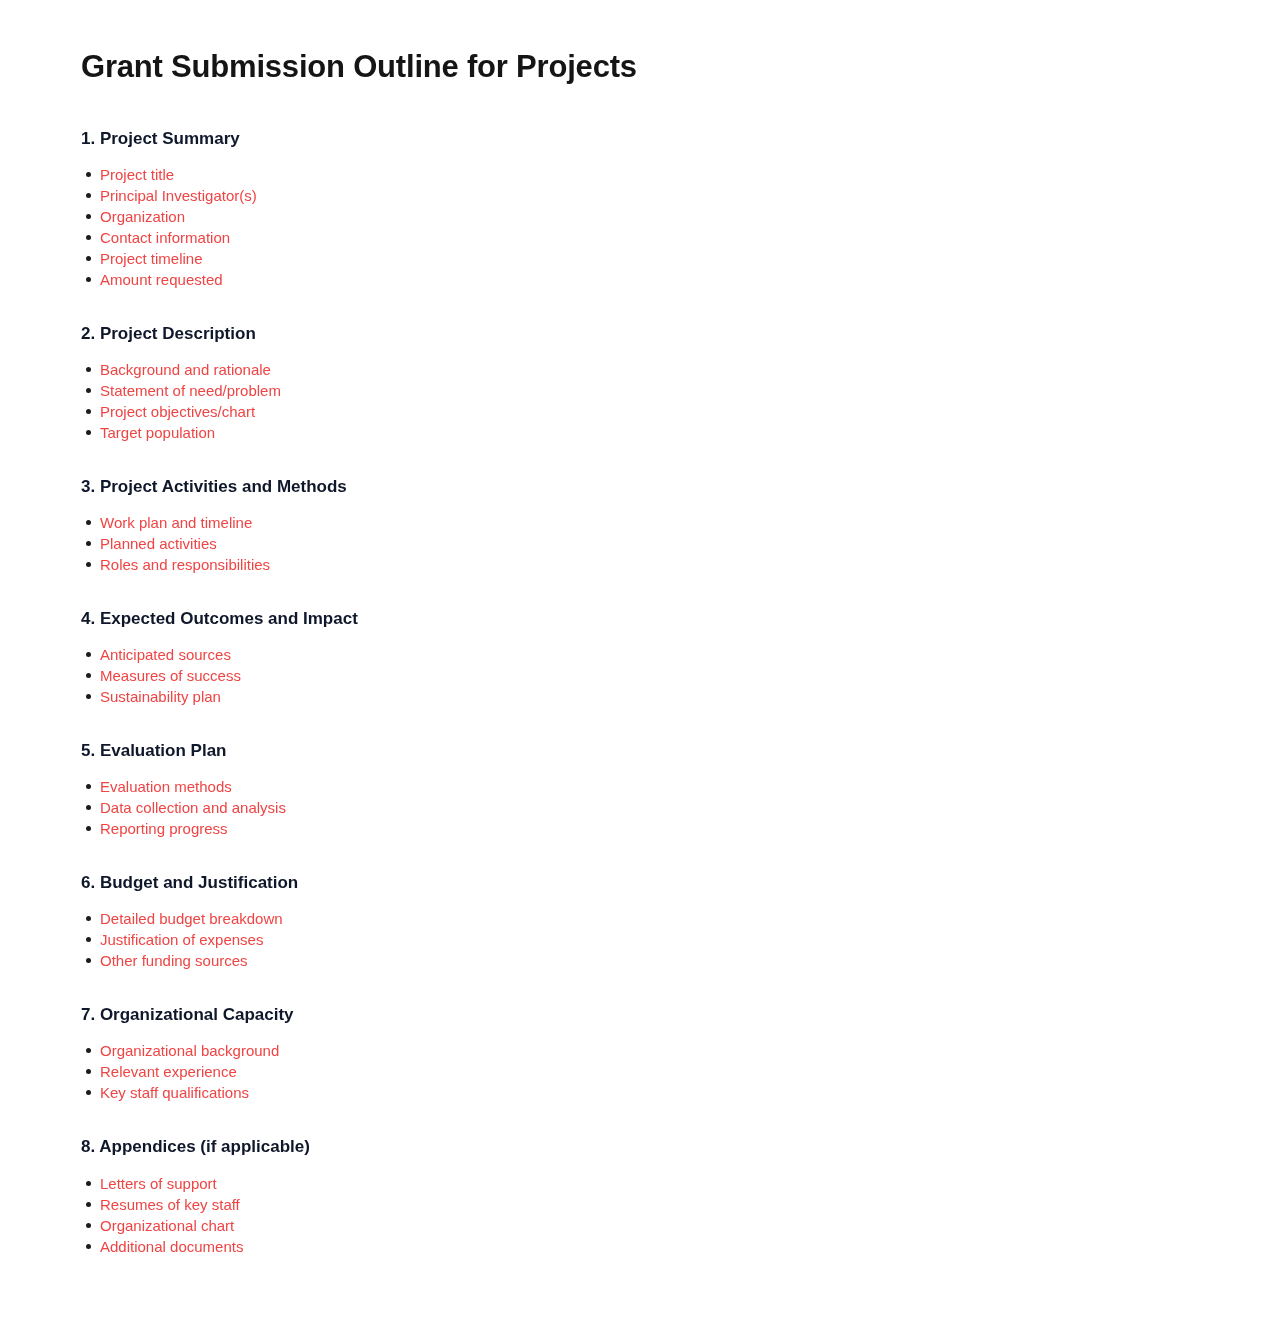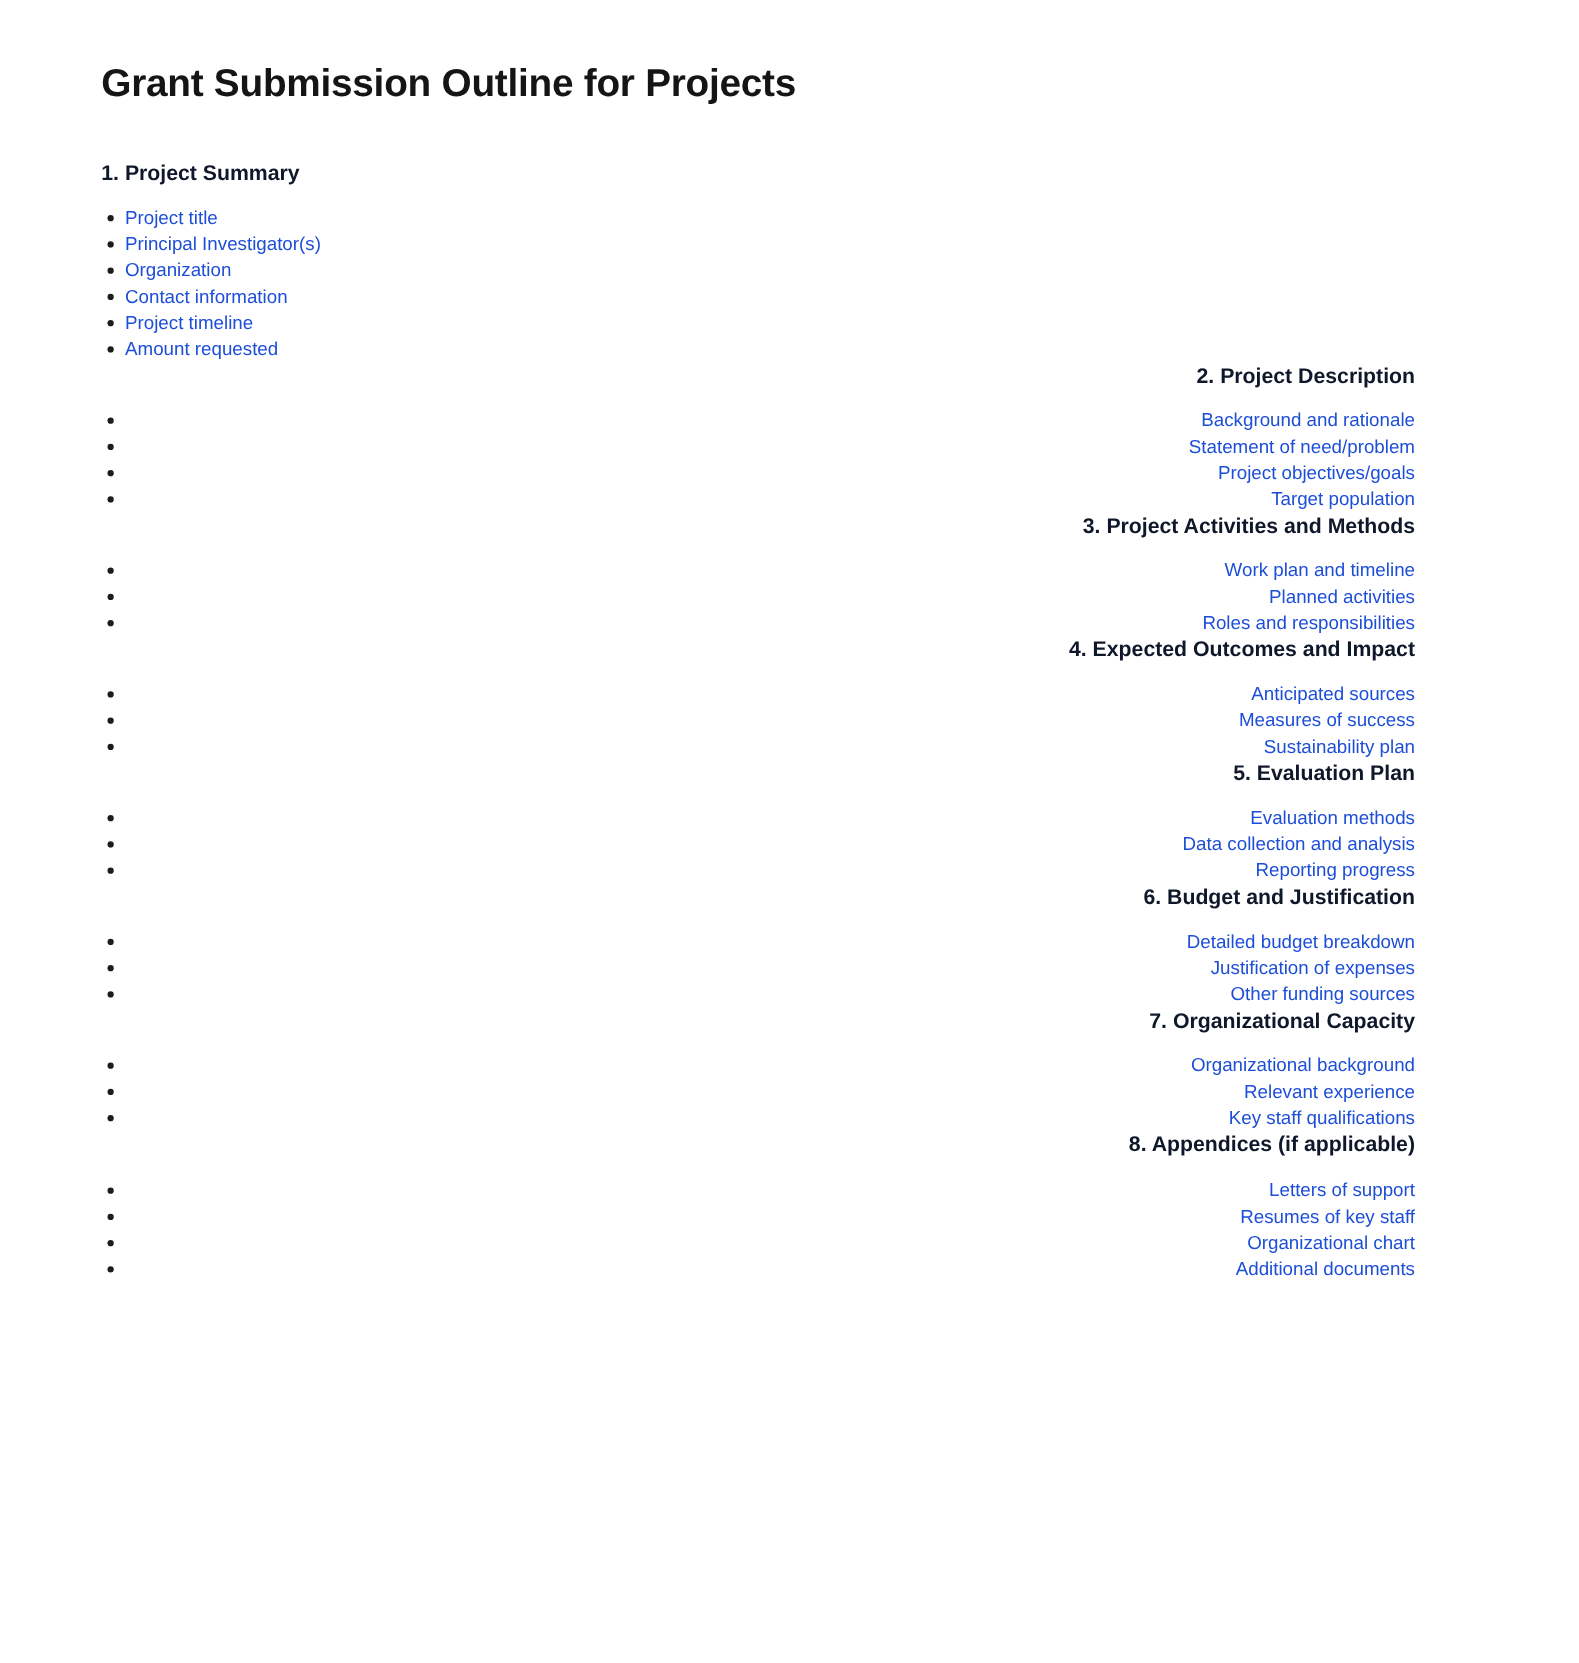--- a/index.html
+++ b/index.html
@@ -36,31 +36,31 @@
     font-weight: bold;
     line-height: 1.3;
     color: #0f172a;
     margin: 0;
     padding: 0;
   }
   .first-section {
     margin-top: 41px;
   }
   .section + .section {
-    text-align: right;
+    margin-top: 33px;
   }
   ul.bullets {
     list-style: none;
     margin: 14px 0 0 0;
     padding: 0;
   }
   ul.bullets li {
     font-size: 15px;
     line-height: 21px;
-    color: #1d4ed8;
+    color: #ef4444;
     position: relative;
     padding-left: 19px;
     margin: 0;
   }
   ul.bullets li::before {
     content: "";
     position: absolute;
     left: 5px;
     top: 8px;
     width: 5px;
@@ -85,21 +85,21 @@
           <li>Contact information</li>
           <li>Project timeline</li>
           <li>Amount requested</li>
         </ul>
       </section>
       <section class="section">
         <h2 class="section-heading">2. Project Description</h2>
         <ul class="bullets">
           <li>Background and rationale</li>
           <li>Statement of need/problem</li>
-          <li>Project objectives/goals</li>
+          <li>Project objectives/chart</li>
           <li>Target population</li>
         </ul>
       </section>
       <section class="section">
         <h2 class="section-heading">3. Project Activities and Methods</h2>
         <ul class="bullets">
           <li>Work plan and timeline</li>
           <li>Planned activities</li>
           <li>Roles and responsibilities</li>
         </ul>

